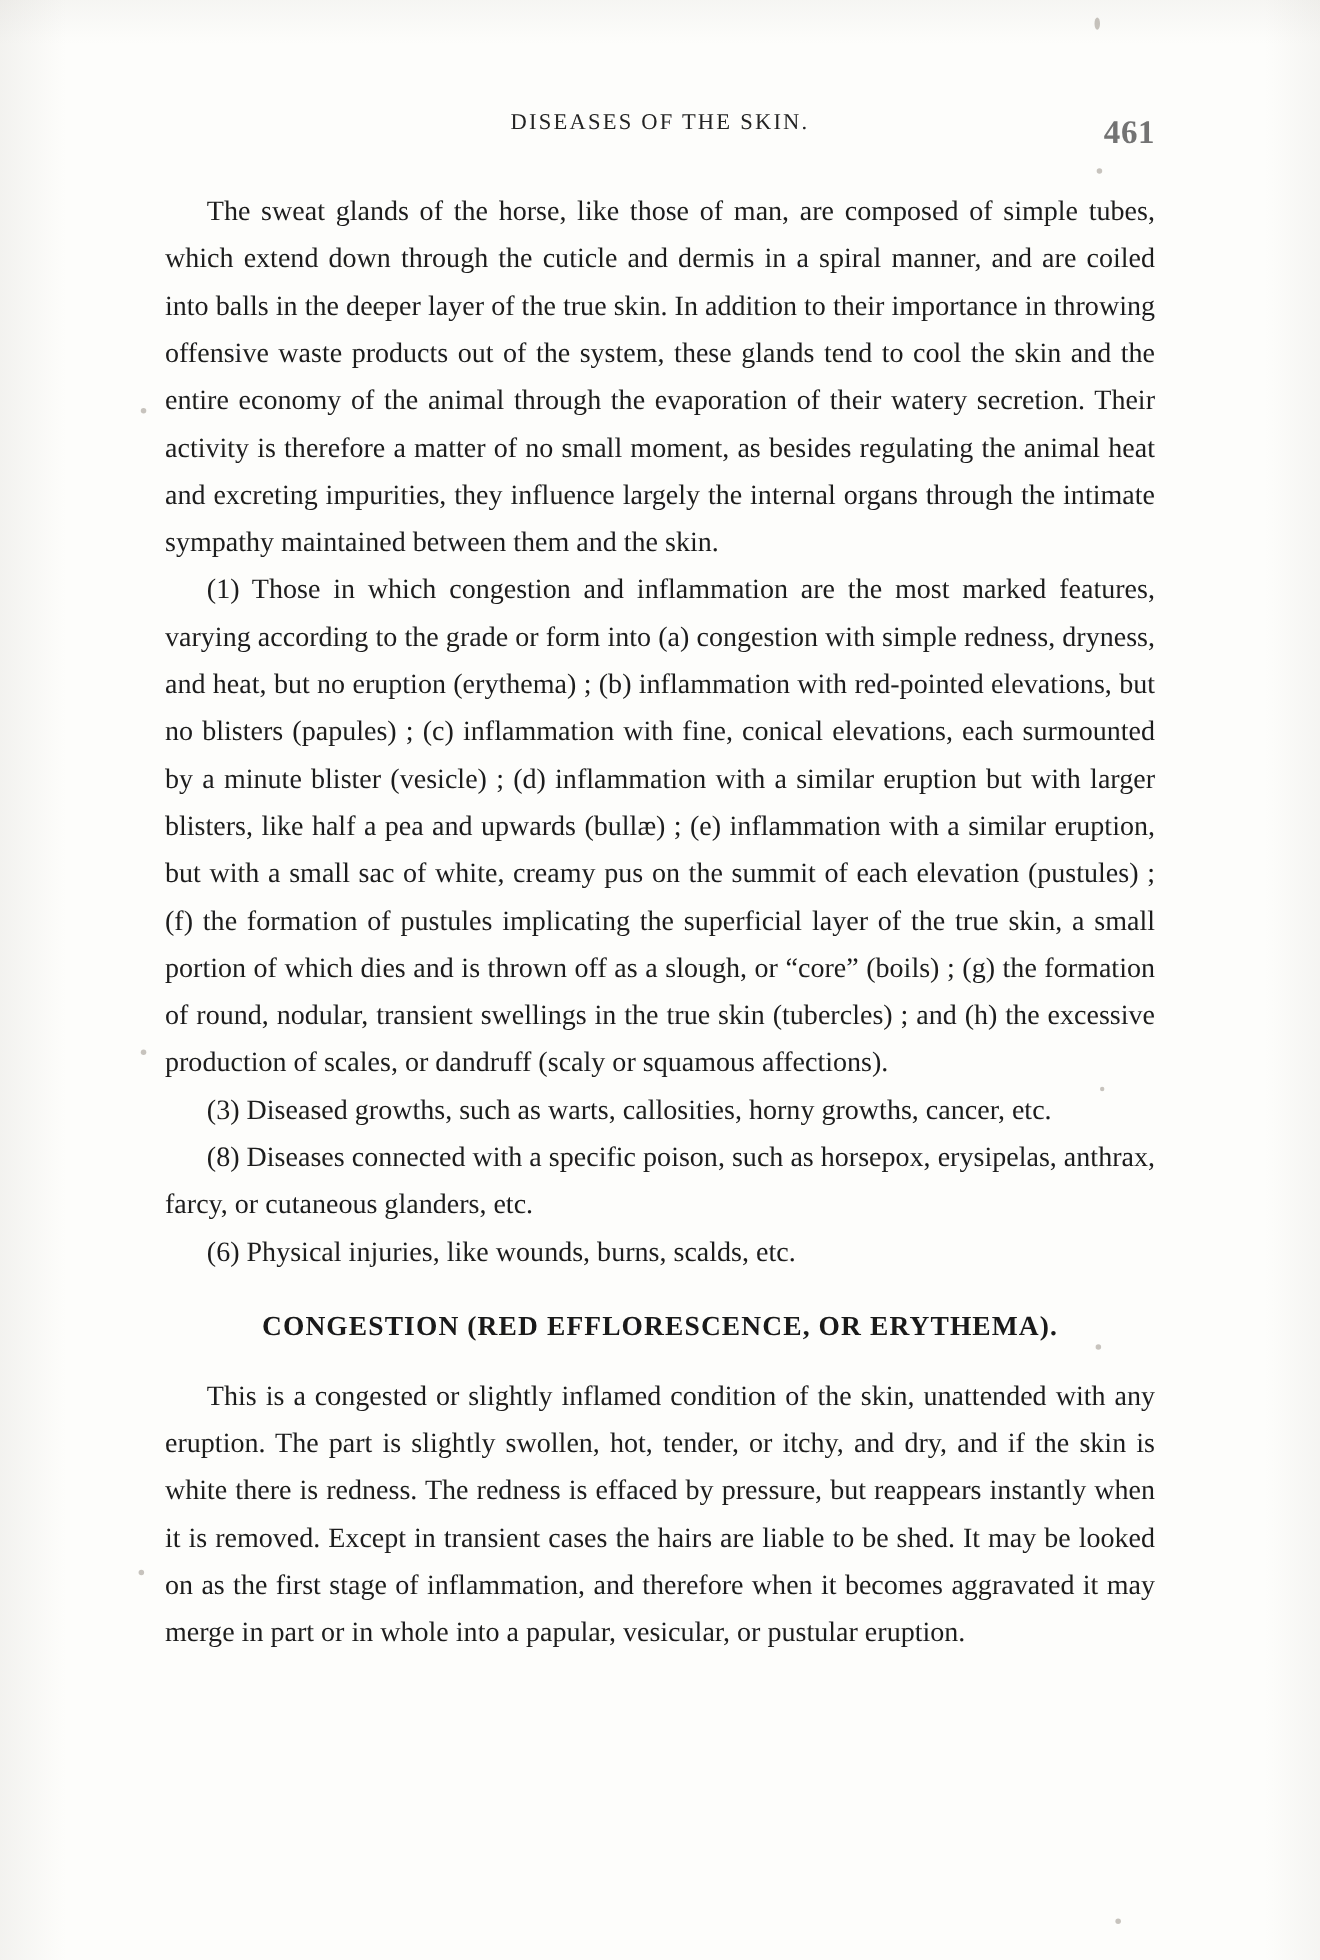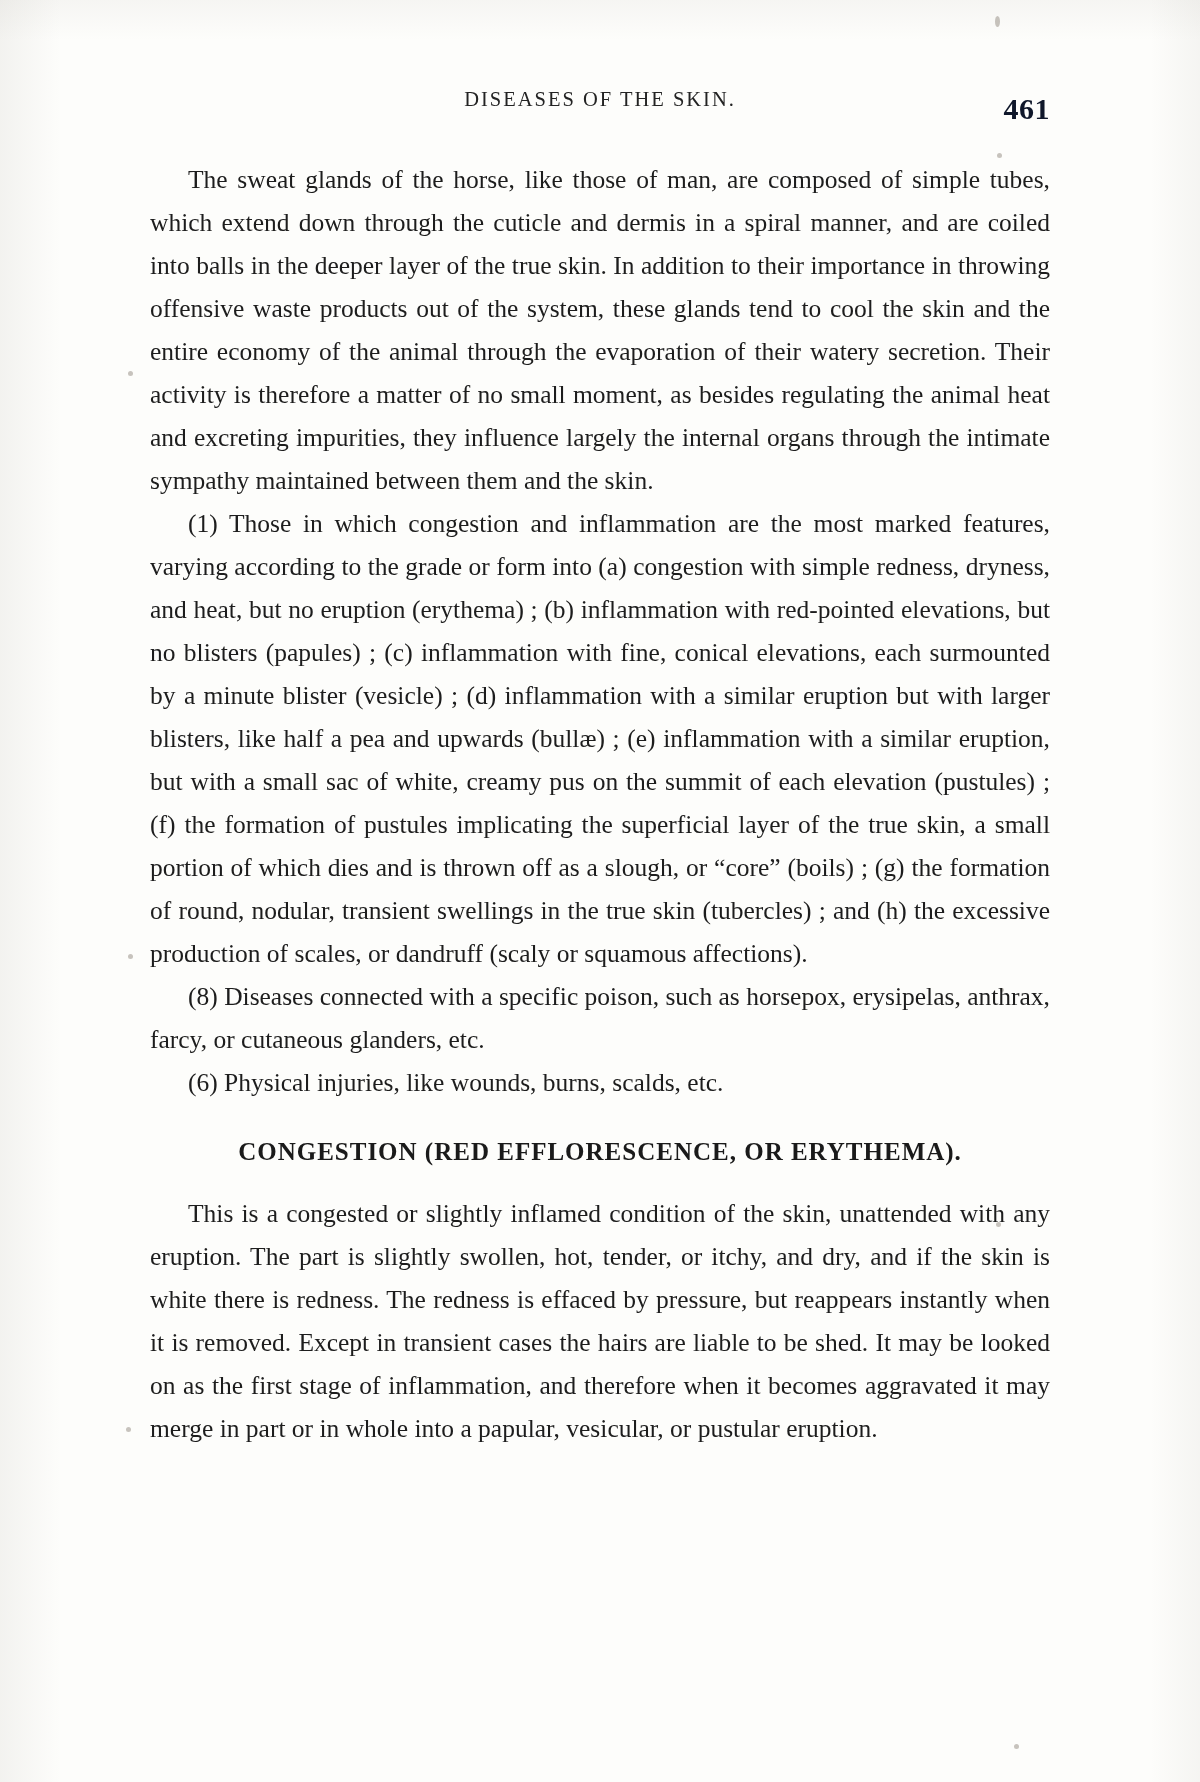--- a/index.html
+++ b/index.html
@@ -29,21 +29,21 @@
     inset: 0;
     background:
       linear-gradient(to right, rgba(150,145,135,0.10) 0px, rgba(255,255,255,0) 60px),
       linear-gradient(to left, rgba(150,145,135,0.08) 0px, rgba(255,255,255,0) 50px),
       linear-gradient(to bottom, rgba(150,145,135,0.07) 0px, rgba(255,255,255,0) 40px);
     pointer-events: none;
   }
   .content {
     position: absolute;
     left: 150px;
-    top: 88px;
+    top: 100px;
     width: 900px;
   }
   .running-head {
     display: flex;
     align-items: baseline;
     justify-content: center;
     position: relative;
     height: 40px;
     margin-bottom: 30px;
   }
@@ -53,21 +53,21 @@
     font-family: "Liberation Serif", serif;
     color: #232323;
   }
   .page-number {
     position: absolute;
     right: 0;
     bottom: 2px;
     font-size: 30px;
     font-weight: bold;
     letter-spacing: 0.5px;
-    color: #0f172a;
+    color: #737373;
   }
   p {
     margin: 0;
     font-size: 25.5px;
     line-height: 43px;
     text-align: justify;
     text-justify: inter-word;
     color: #1d1d1d;
     -webkit-font-smoothing: antialiased;
   }
@@ -106,20 +106,21 @@
 
   <div class="content">
 
     <div class="running-head">
       <span class="head-title">DISEASES OF THE SKIN.</span>
       <span class="page-number">461</span>
     </div>
 
     <p class="indent">The sweat glands of the horse, like those of man, are composed of simple tubes, which extend down through the cuticle and dermis in a spiral manner, and are coiled into balls in the deeper layer of the true skin. In addition to their importance in throwing offensive waste products out of the system, these glands tend to cool the skin and the entire economy of the animal through the evaporation of their watery secretion. Their activity is therefore a matter of no small moment, as besides regulating the animal heat and excreting impurities, they influence largely the internal organs through the intimate sympathy maintained between them and the skin.</p>
     <p class="indent">(1) Those in which congestion and inflammation are the most marked features, varying according to the grade or form into (a) congestion with simple redness, dryness, and heat, but no eruption (erythema) ; (b) inflammation with red-pointed elevations, but no blisters (papules) ; (c) inflammation with fine, conical elevations, each surmounted by a minute blister (vesicle) ; (d) inflammation with a similar eruption but with larger blisters, like half a pea and upwards (bullæ) ; (e) inflammation with a similar eruption, but with a small sac of white, creamy pus on the summit of each elevation (pustules) ; (f) the formation of pustules implicating the superficial layer of the true skin, a small portion of which dies and is thrown off as a slough, or “core” (boils) ; (g) the formation of round, nodular, transient swellings in the true skin (tubercles) ; and (h) the excessive production of scales, or dandruff (scaly or squamous affections).</p>
+    <p class="indent">(3) Diseased growths, such as warts, callosities, horny growths, cancer, etc.</p>
     <p class="indent">(8) Diseases connected with a specific poison, such as horsepox, erysipelas, anthrax, farcy, or cutaneous glanders, etc.</p>
     <p class="indent">(6) Physical injuries, like wounds, burns, scalds, etc.</p>
 
     <div class="section-head">CONGESTION (RED EFFLORESCENCE, OR ERYTHEMA).</div>
 
     <p class="indent">This is a congested or slightly inflamed condition of the skin, unattended with any eruption. The part is slightly swollen, hot, tender, or itchy, and dry, and if the skin is white there is redness. The redness is effaced by pressure, but reappears instantly when it is removed. Except in transient cases the hairs are liable to be shed. It may be looked on as the first stage of inflammation, and therefore when it becomes aggravated it may merge in part or in whole into a papular, vesicular, or pustular eruption.</p>
 
   </div>
 </div>
 

